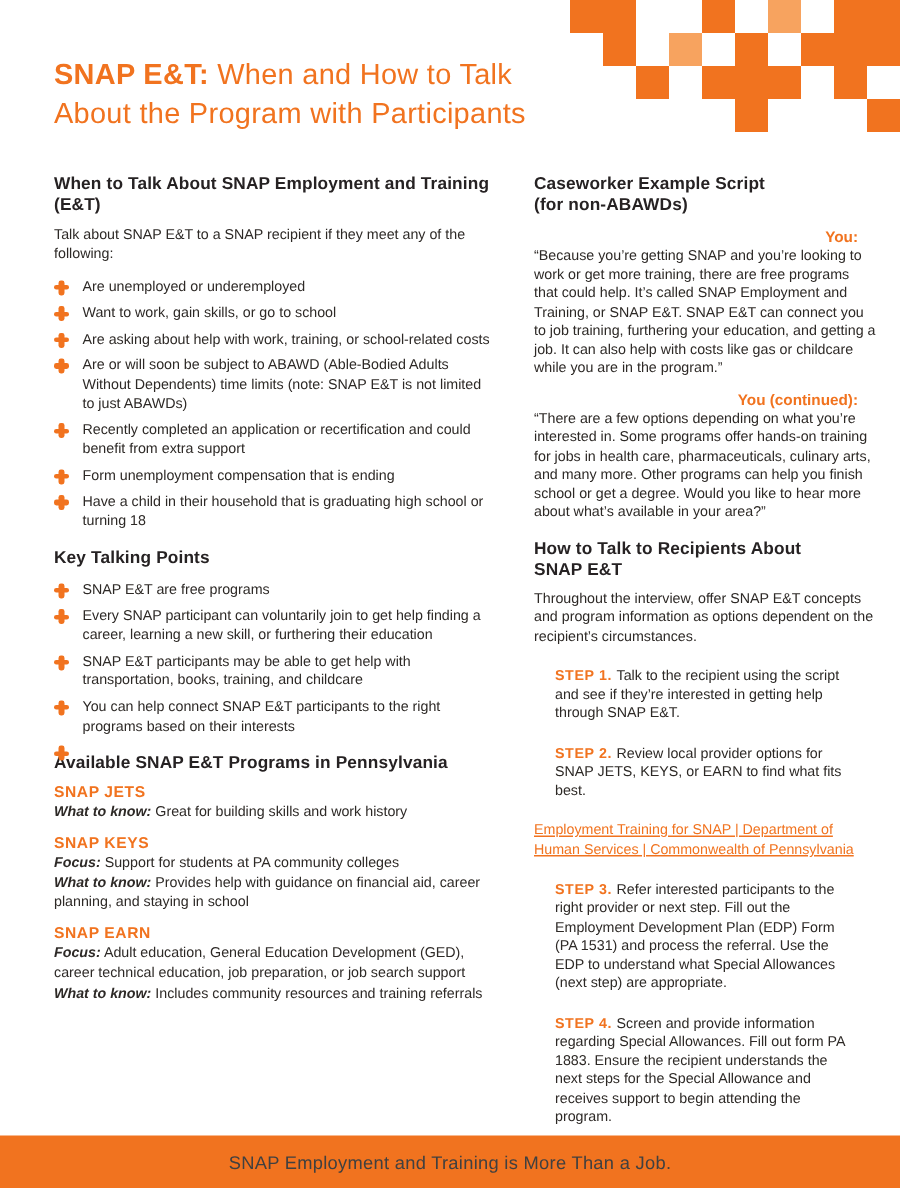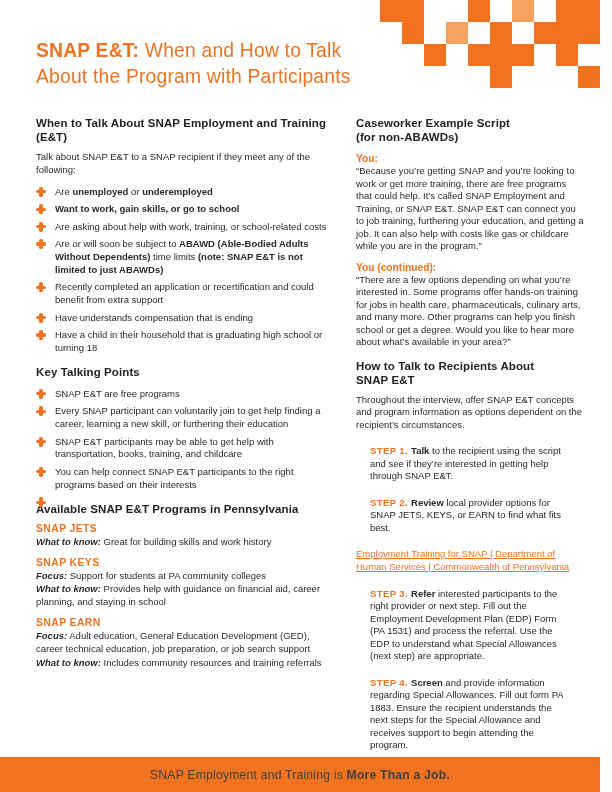--- a/index.html
+++ b/index.html
@@ -27,40 +27,40 @@
   h1 .tb{font-weight:700;}
 
   .cols{display:flex;gap:28px;padding:0 36px;margin-top:27px;position:relative;z-index:2;}
   .col-left{width:292px;flex:none;}
   .col-right{width:228px;flex:none;}
 
   h2{margin:0 0 7px;font-size:11.5px;line-height:14px;font-weight:700;
      color:#262223;white-space:pre-line;letter-spacing:.1px;}
   .mt{margin-top:10px;}
   .body{margin:0 0 5px;font-size:9.5px;line-height:12.9px;color:var(--ink);}
-  .b{font-weight:700;}
+  .b{font-weight:400;}
 
   ul.plist{list-style:none;margin:9px 0 10px;padding:0;}
   ul.plist li{position:relative;padding-left:19px;margin:0 0 4.5px;
      font-size:9.5px;line-height:12.9px;}
   .plus{position:absolute;left:0;top:1px;width:10px;height:10px;display:inline-block;}
   .plus::before{content:"";position:absolute;left:3.4px;top:0;width:3.2px;height:10px;
      background:var(--accent);border-radius:1.6px;}
   .plus::after{content:"";position:absolute;top:3.4px;left:0;width:10px;height:3.2px;
      background:var(--accent);border-radius:1.6px;}
 
   .program{margin:0 0 8px;}
   .pname{margin:0 0 2px;font-size:10.4px;font-weight:700;color:var(--accent);
      letter-spacing:.4px;}
   .program p{margin:0 0 1px;}
   .flabel{font-weight:700;font-style:italic;}
 
   
   .col-right .body{font-size:9.5px;line-height:12.5px;}
-  .you{margin:9px 0 1px;font-size:10.2px;font-weight:700;color:var(--accent);}
+  .you{margin:9px 12px 1px;font-size:10.2px;font-weight:700;color:var(--accent);text-align:right;}
   .quote{margin:0 0 8px;}
   .step{margin:0 0 7px;}
   .step p{margin:14px;}
   .steplabel{color:var(--accent);font-weight:700;letter-spacing:.4px;}
   .steplink{display:block;margin-top:1px;color:var(--accent);
      text-decoration:underline;font-size:9.5px;line-height:12.8px;cursor:pointer;}
 
   footer{position:absolute;left:0;right:0;bottom:0;height:35px;background:var(--accent);
      display:flex;align-items:center;justify-content:center;z-index:3;}
   footer p{margin:0;color:#404040;font-size:12.2px;letter-spacing:.2px;}
@@ -145,21 +145,21 @@
             <span><span>Are or will soon be subject to </span><span class="b">ABAWD (Able-Bodied Adults Without Dependents)</span><span> time limits </span><span class="b">(note: SNAP E&amp;T is not limited to just ABAWDs)</span></span>
           </li>
 
           <li>
             <span class="plus"></span>
             <span><span>Recently completed an application or recertification and could benefit from extra support</span></span>
           </li>
 
           <li>
             <span class="plus"></span>
-            <span><span>Have understands compensation that is ending</span></span>
+            <span><span>Form unemployment compensation that is ending</span></span>
           </li>
 
           <li>
             <span class="plus"></span>
             <span><span>Have a child in their household that is graduating high school or turning 18</span></span>
           </li>
         </ul>
 
       <h2 class="mt">Key Talking Points</h2>
       <ul class="plist">

